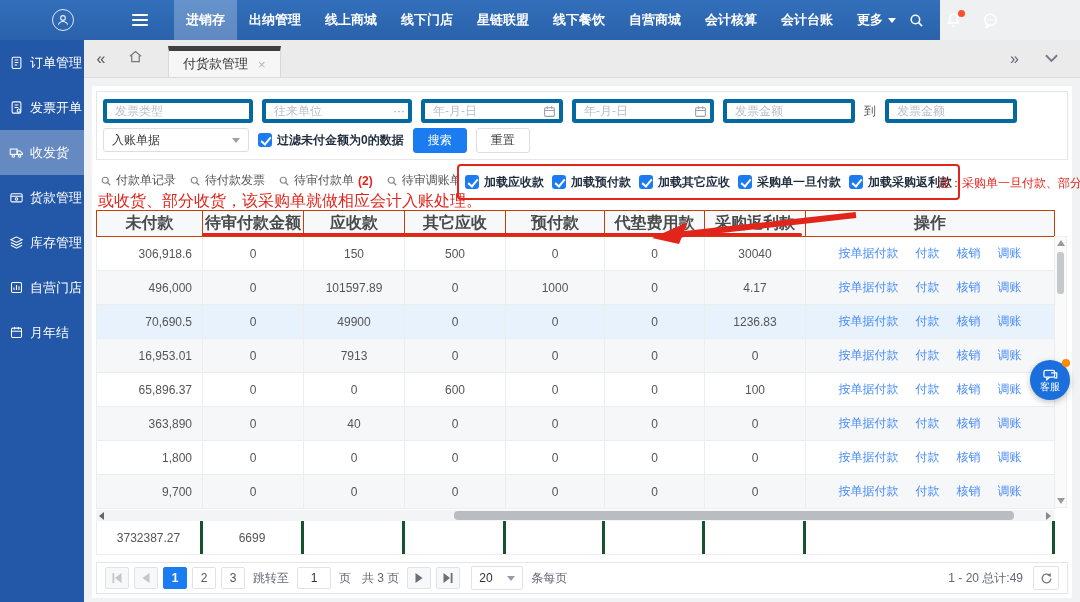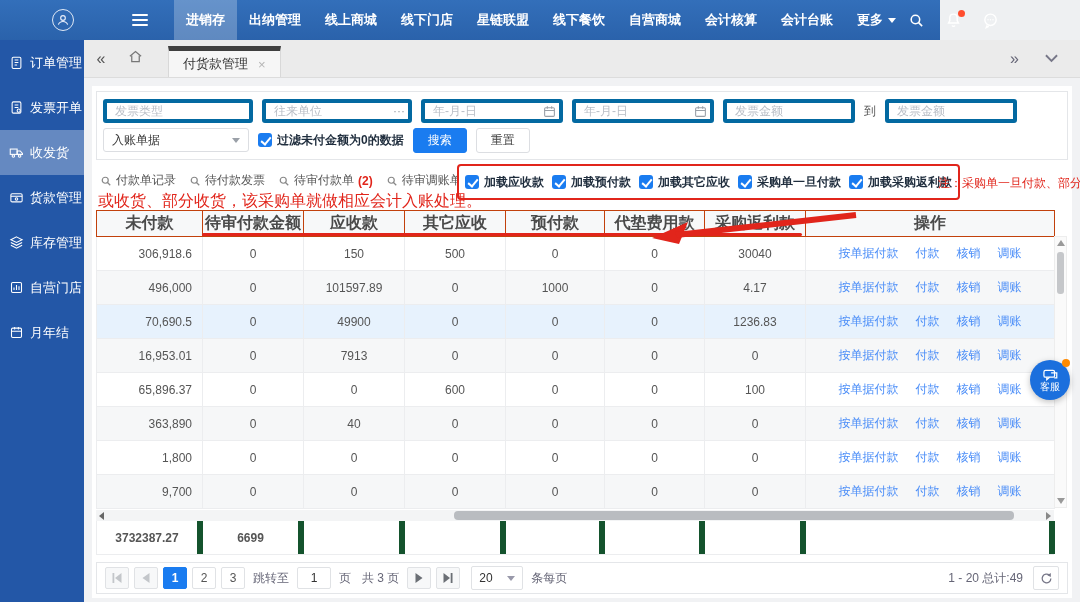--- a/index.html
+++ b/index.html
@@ -81,21 +81,21 @@
   .vs-up { margin-top:3px; width:0; height:0; border-left:4px solid transparent; border-right:4px solid transparent; border-bottom:6px solid #999; }
   .vs-dn { margin-top:auto; margin-bottom:3px; width:0; height:0; border-left:4px solid transparent; border-right:4px solid transparent; border-top:6px solid #999; }
   .vs-thumb { width:7px; height:42px; background:#c5c7ca; border-radius:3px; margin-top:6px; }
 
   .hscroll { position:relative; width:958px; height:11px; background:#f3f4f5; margin-top:1px; }
   .hs-thumb { position:absolute; left:358px; top:1px; width:560px; height:9px; background:#b9bcc0; border-radius:4px; }
   .hs-left { position:absolute; left:3px; top:2px; width:0; height:0; border-top:4px solid transparent; border-bottom:4px solid transparent; border-right:5px solid #666; }
   .hs-right { position:absolute; right:3px; top:2px; width:0; height:0; border-top:4px solid transparent; border-bottom:4px solid transparent; border-left:5px solid #888; }
 
   .summary { display:grid; grid-template-columns:106px 101px 101px 101px 99px 100px 101px 249px; width:958px; height:34px; border:1px solid #ecedef; border-top:none; background:#fff; font-size:12px; color:#555; }
-  .sum-cell { border-right:6px solid #14532d; display:flex; align-items:center; justify-content:center;font-weight:bold; }
+  .sum-cell { border-right:3px solid #14532d; display:flex; align-items:center; justify-content:center; }
 
   
   .pager { margin-top:7px; height:32px; border:1px solid #e4e6e9; background:#fff; display:flex; align-items:center; gap:5px; padding:0 8px; font-size:12px; color:#667; }
   .pg-btn { width:24px; height:22px; border:1px solid #e0e2e5; background:#f7f8f9; border-radius:2px; display:flex; align-items:center; justify-content:center; cursor:pointer; }
   .pg-num { min-width:24px; height:22px; border:1px solid #e0e2e5; background:#fff; border-radius:2px; display:flex; align-items:center; justify-content:center; cursor:pointer; color:#555; }
   .pg-num.active { background:#1a7cf0; border-color:#1a7cf0; color:#fff; font-weight:700; }
   .pg-jump { width:34px; height:22px; border:1px solid #e0e2e5; border-radius:2px; text-align:center; font-size:12px; color:#333; outline:none; font-family:inherit; }
   .pg-size { width:52px; height:24px; border:1px solid #e0e2e5; border-radius:2px; display:flex; align-items:center; justify-content:space-between; padding:0 7px; color:#333; cursor:pointer; }
   .pg-size .caret { color:#99a; }
   .pg-right { margin-left:auto; display:flex; align-items:center; gap:10px; color:#667; }

